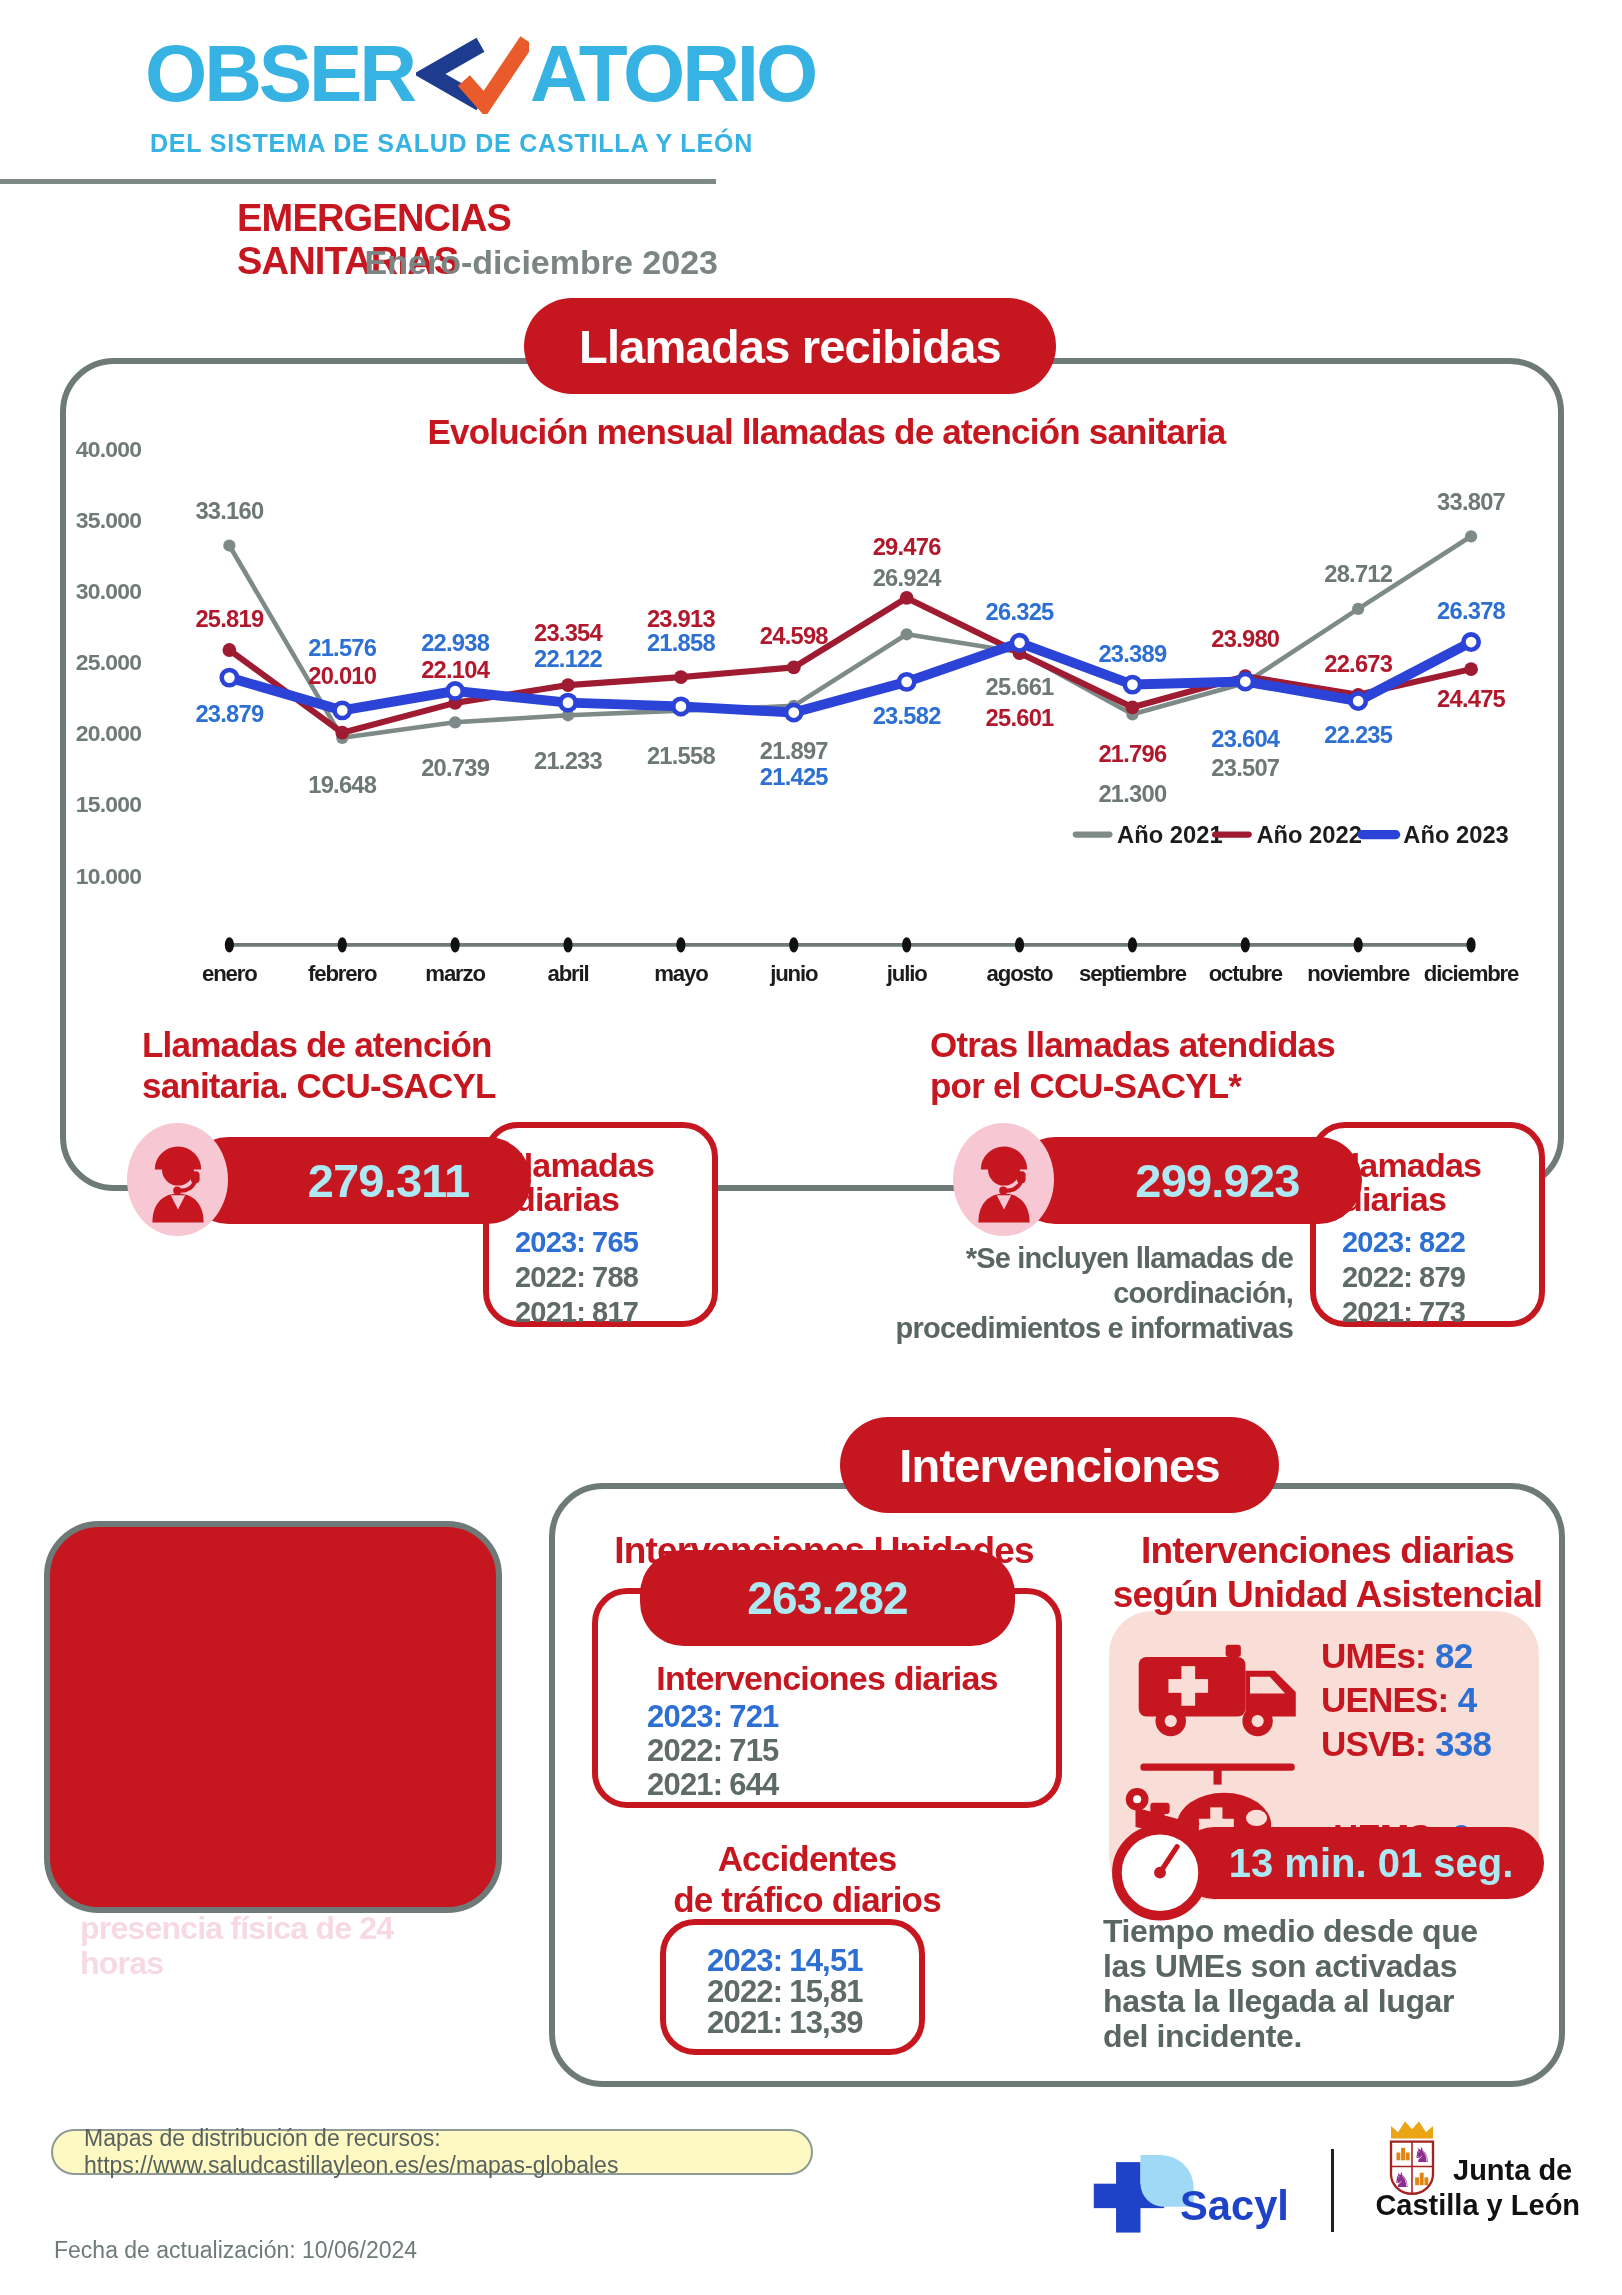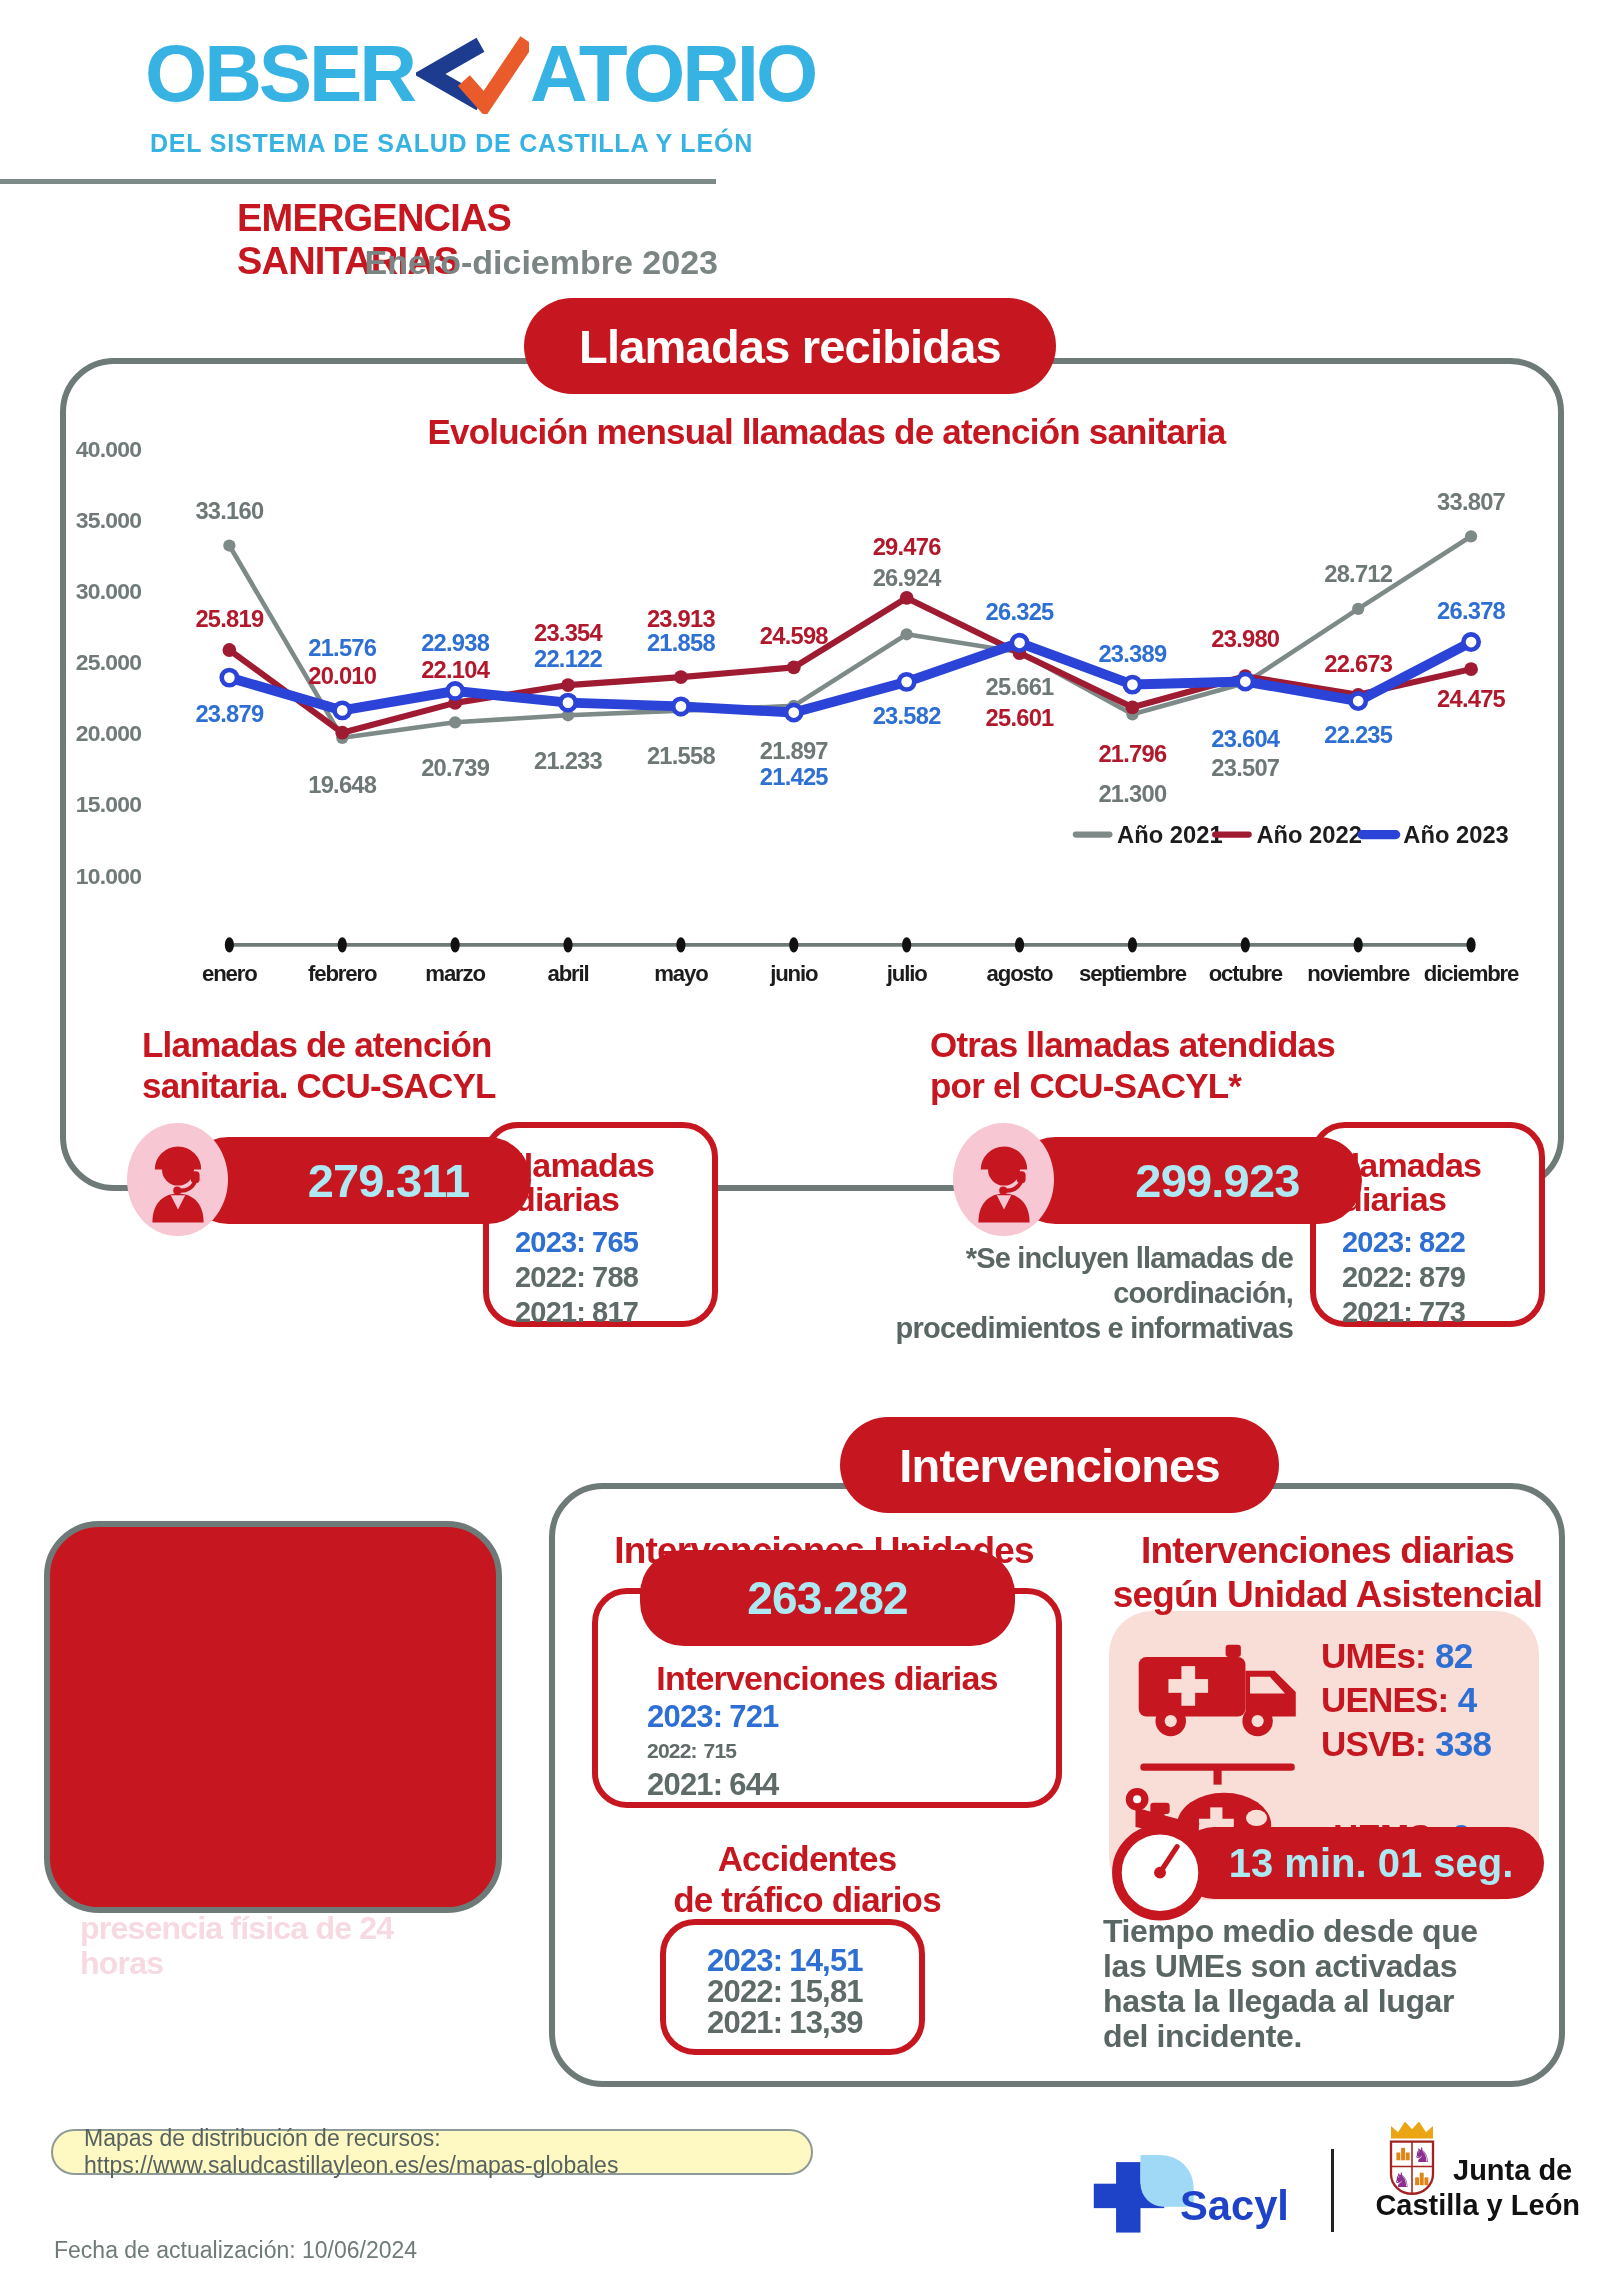--- a/index.html
+++ b/index.html
@@ -308,21 +308,21 @@
     <div>Asistenciales de EMS</div>
   </div>
   <div class="abs mini-box" style="left:592px;top:1588px;width:470px;height:220px;padding:0;"></div>
   <div class="abs stat-pill" style="left:640px;top:1550px;width:375px;height:96px;font-size:46px;">
     <span>263.282</span>
   </div>
   <div class="abs" style="left:592px;top:1659px;width:470px;text-align:center;font-size:34px;font-weight:bold;color:var(--red);z-index:3;letter-spacing:-0.8px;">Intervenciones diarias</div>
   <div class="abs" style="left:647px;top:1700px;z-index:3;">
     <div class="year-line blue" style="font-size:31px;line-height:34px;">
       <span>2023:</span><span>721</span></div>
-    <div class="year-line" style="font-size:21px;line-height:34px;">
+    <div class="year-line" style="font-size:31px;line-height:34px;">
       <span>2022:</span><span>715</span></div>
     <div class="year-line" style="font-size:31px;line-height:34px;">
       <span>2021:</span><span>644</span></div>
   </div>
 
   <div class="abs sub-head center-head" style="left:593px;top:1838px;width:428px;">
     <div>Accidentes</div>
     <div>de tráfico diarios</div>
   </div>
   <div class="abs mini-box" style="left:660px;top:1919px;width:265px;height:136px;padding:20px 0 16px 41px;">

